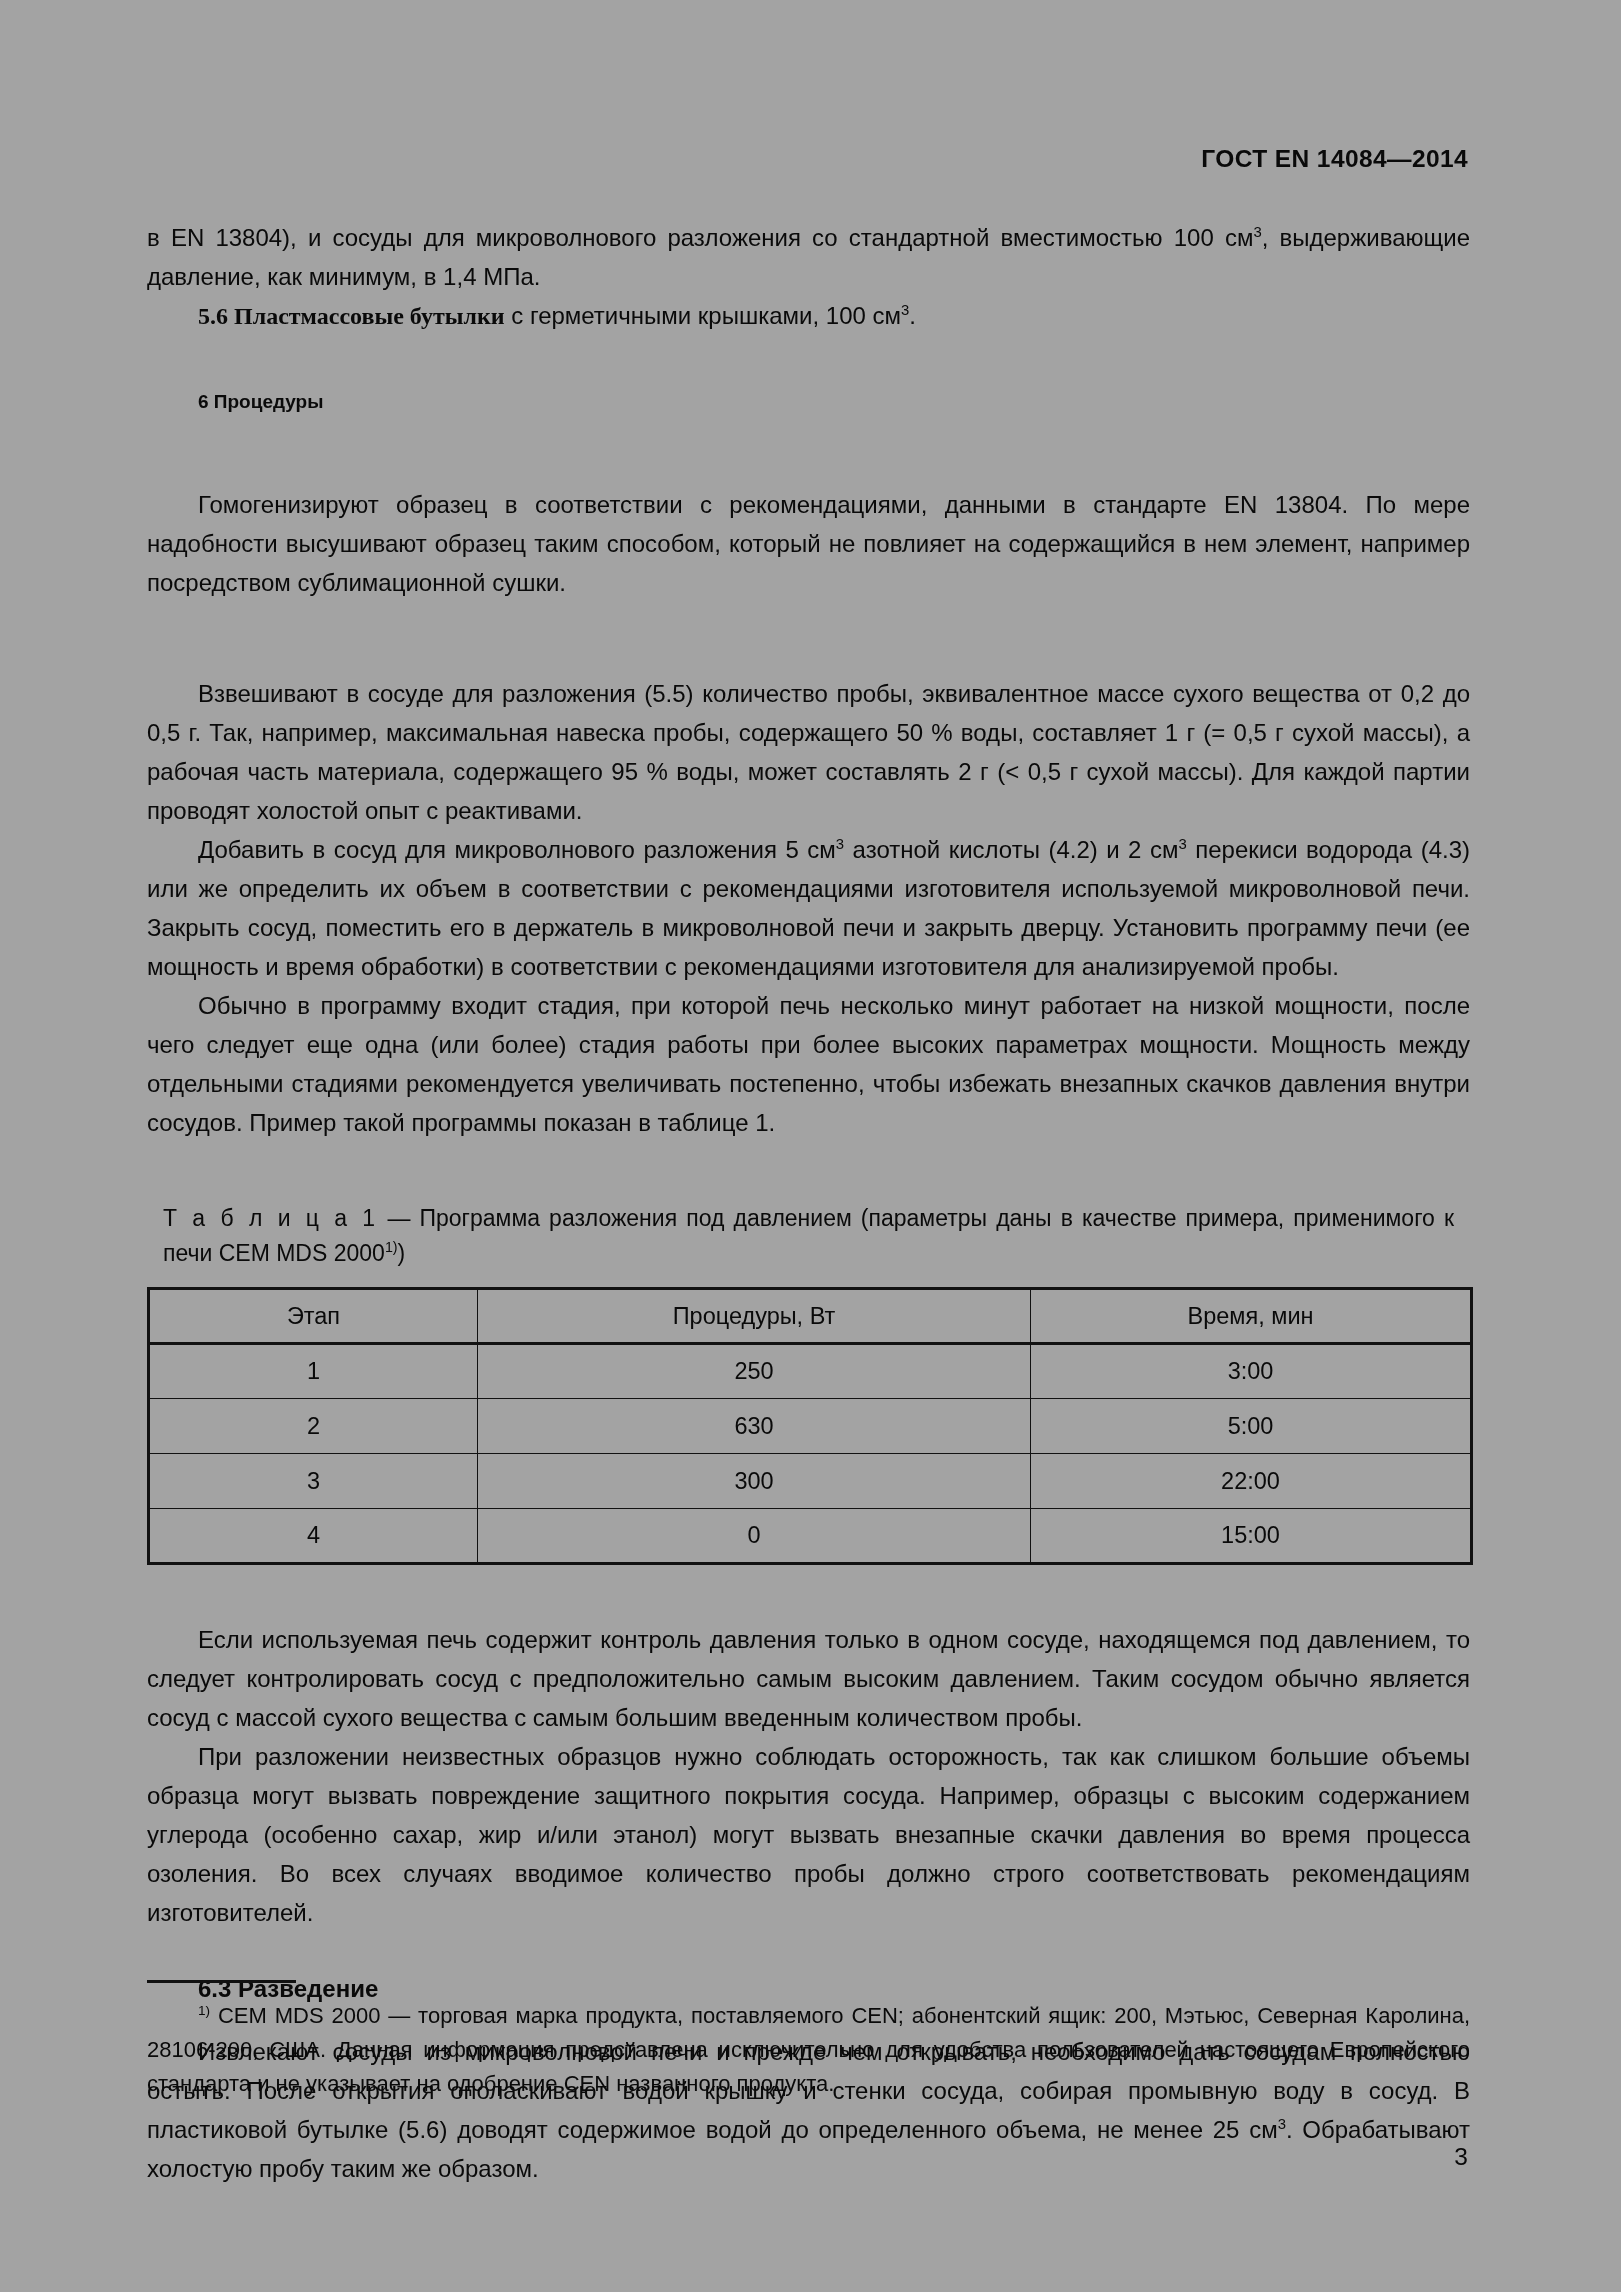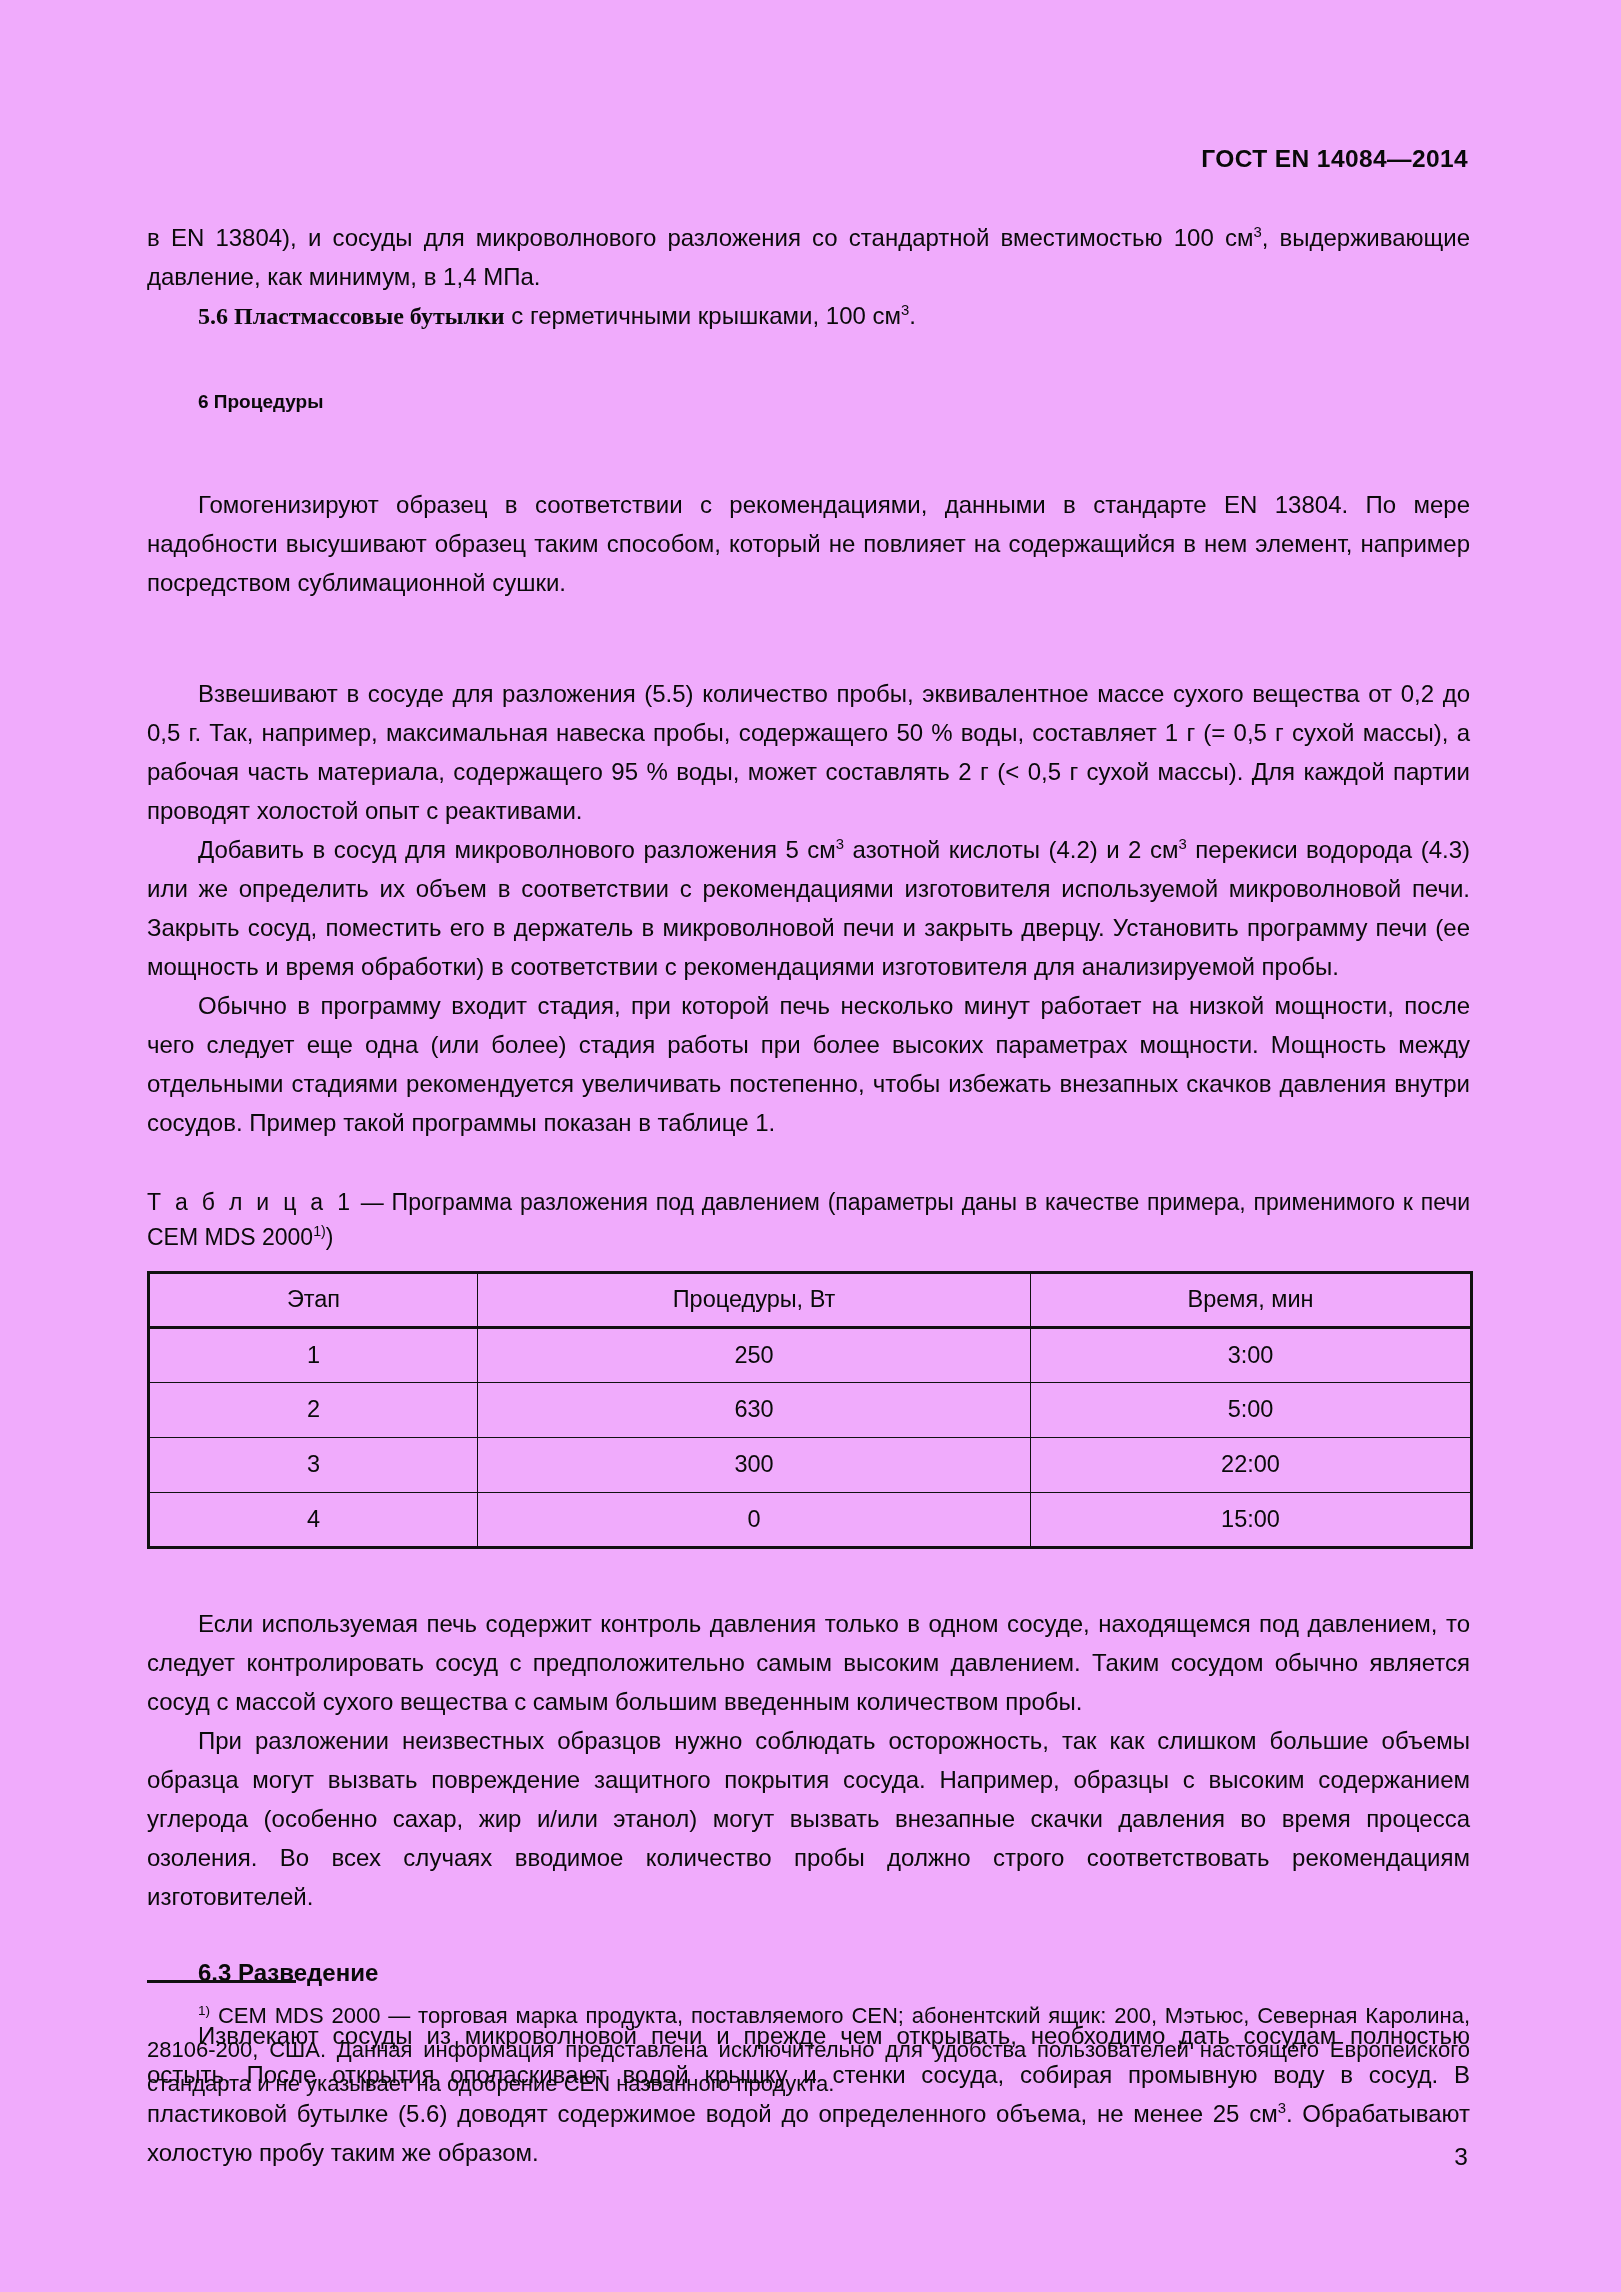--- a/index.html
+++ b/index.html
@@ -4,21 +4,21 @@
 <style>
   html, body {
     margin: 0;
     padding: 0;
     background: #ffffff;
   }
   .page {
     position: relative;
     width: 1621px;
     height: 2293px;
-    background: #f0abfc;
+    background: #a3a3a3;
     font-family: "Liberation Sans", sans-serif;
     color: #0a0a0a;
     box-sizing: border-box;
     overflow: hidden;
   }
 
   
   .running-header {
     position: absolute;
     top: 145px;
@@ -66,21 +66,21 @@
   b.run-in { font-weight: bold; font-family: Liberation Serif, serif; }
 
   sup {
     font-size: 0.62em;
     vertical-align: super;
     line-height: 0;
   }
 
   
   .table-caption {
-    margin: 0;
+    margin: 16px;
     font-size: 23px;
     line-height: 35px;
     text-align: justify;
   }
   .caption-label {
     letter-spacing: 3.1px;
   }
 
   
   table.prog {

